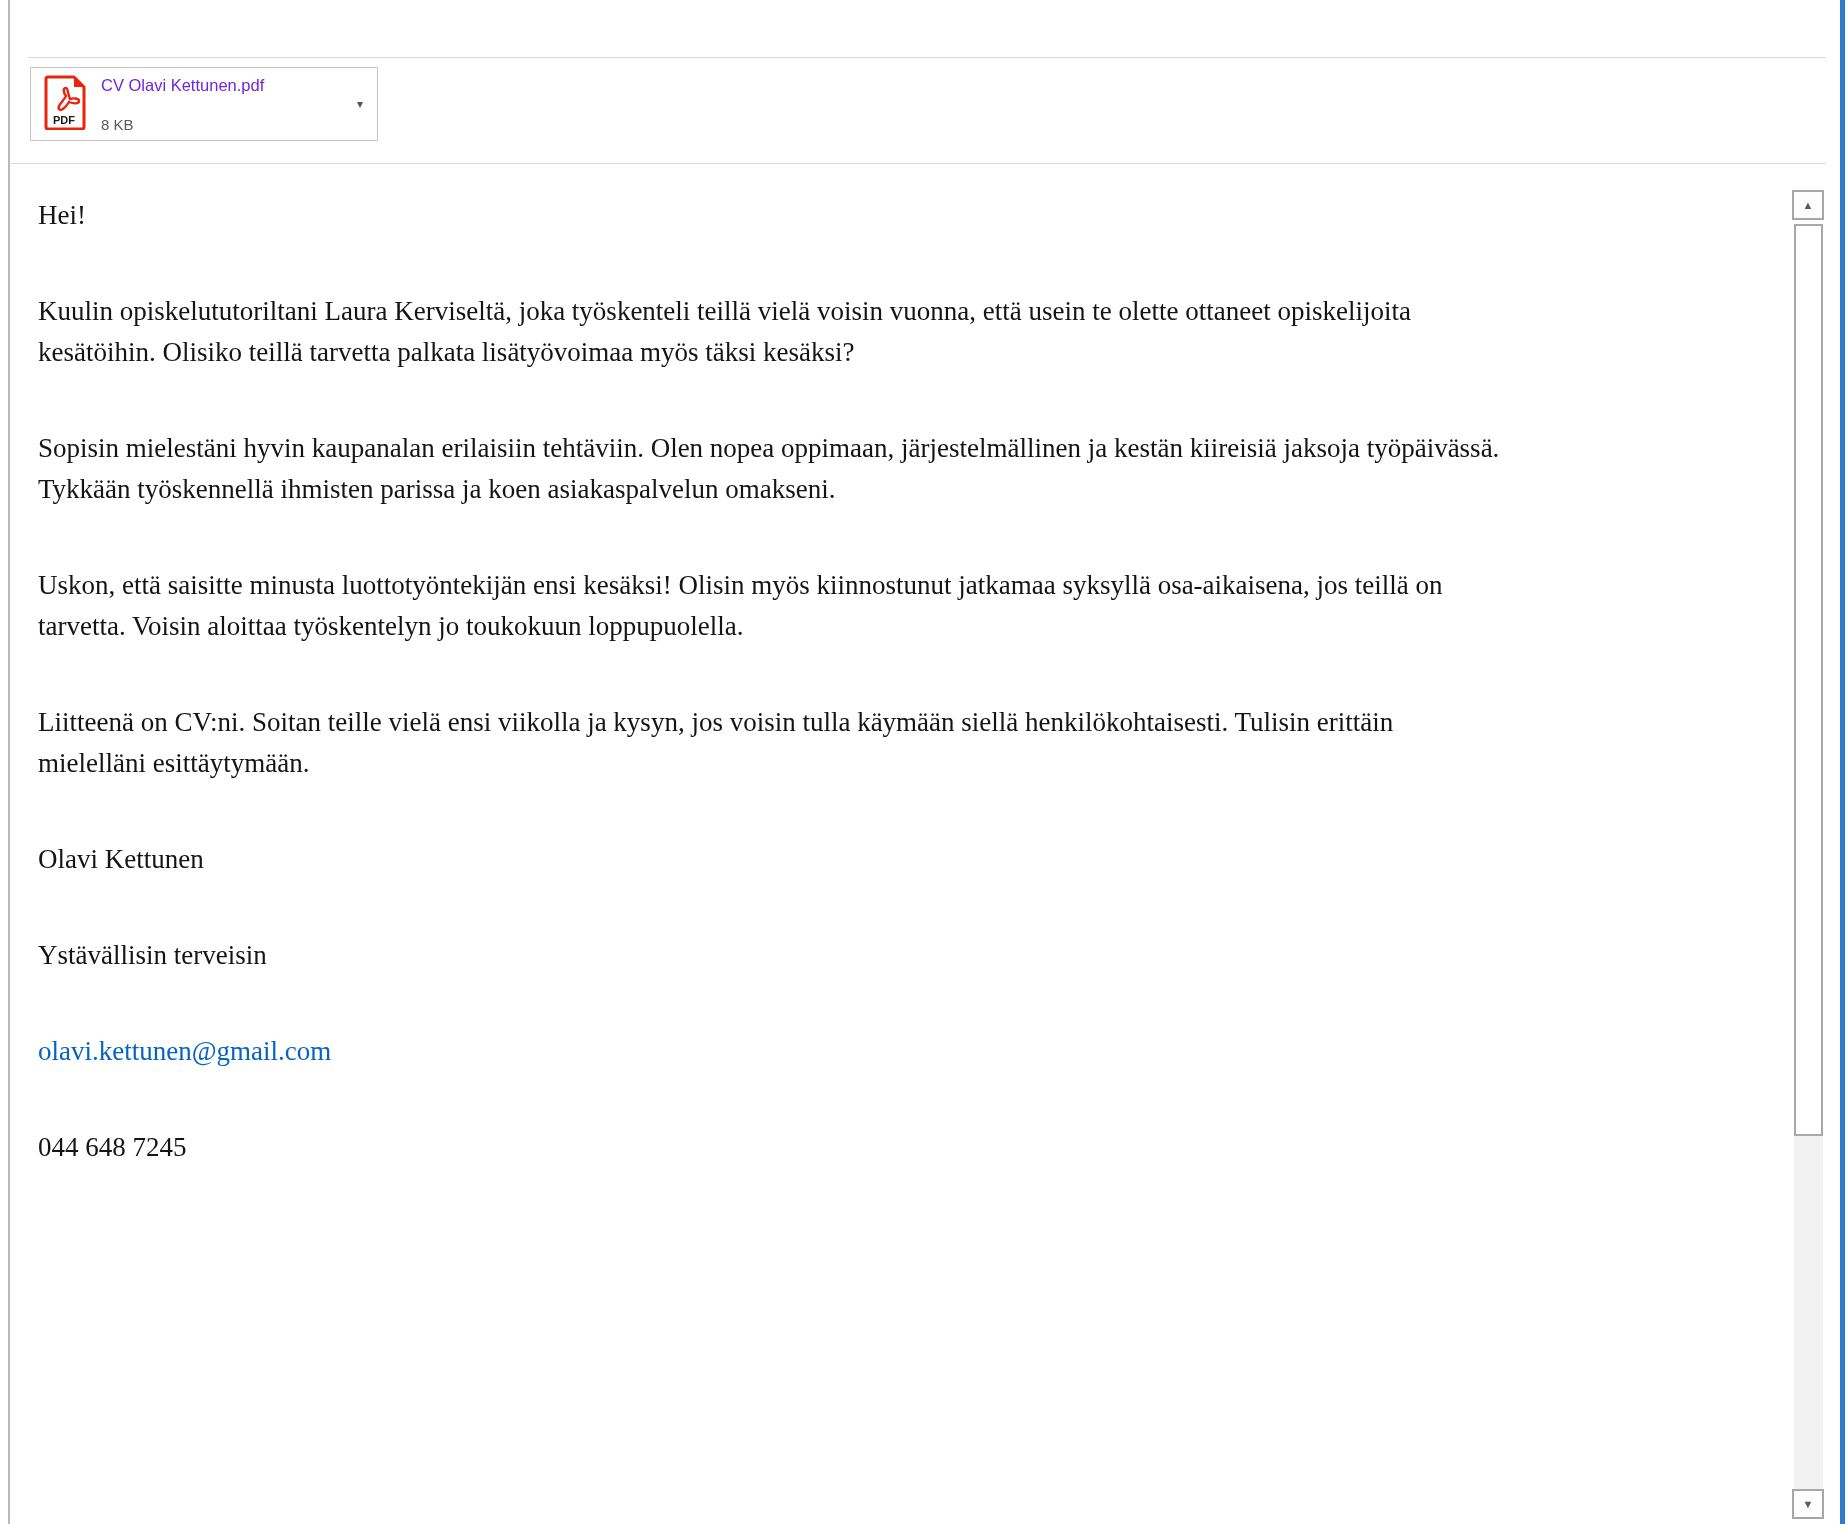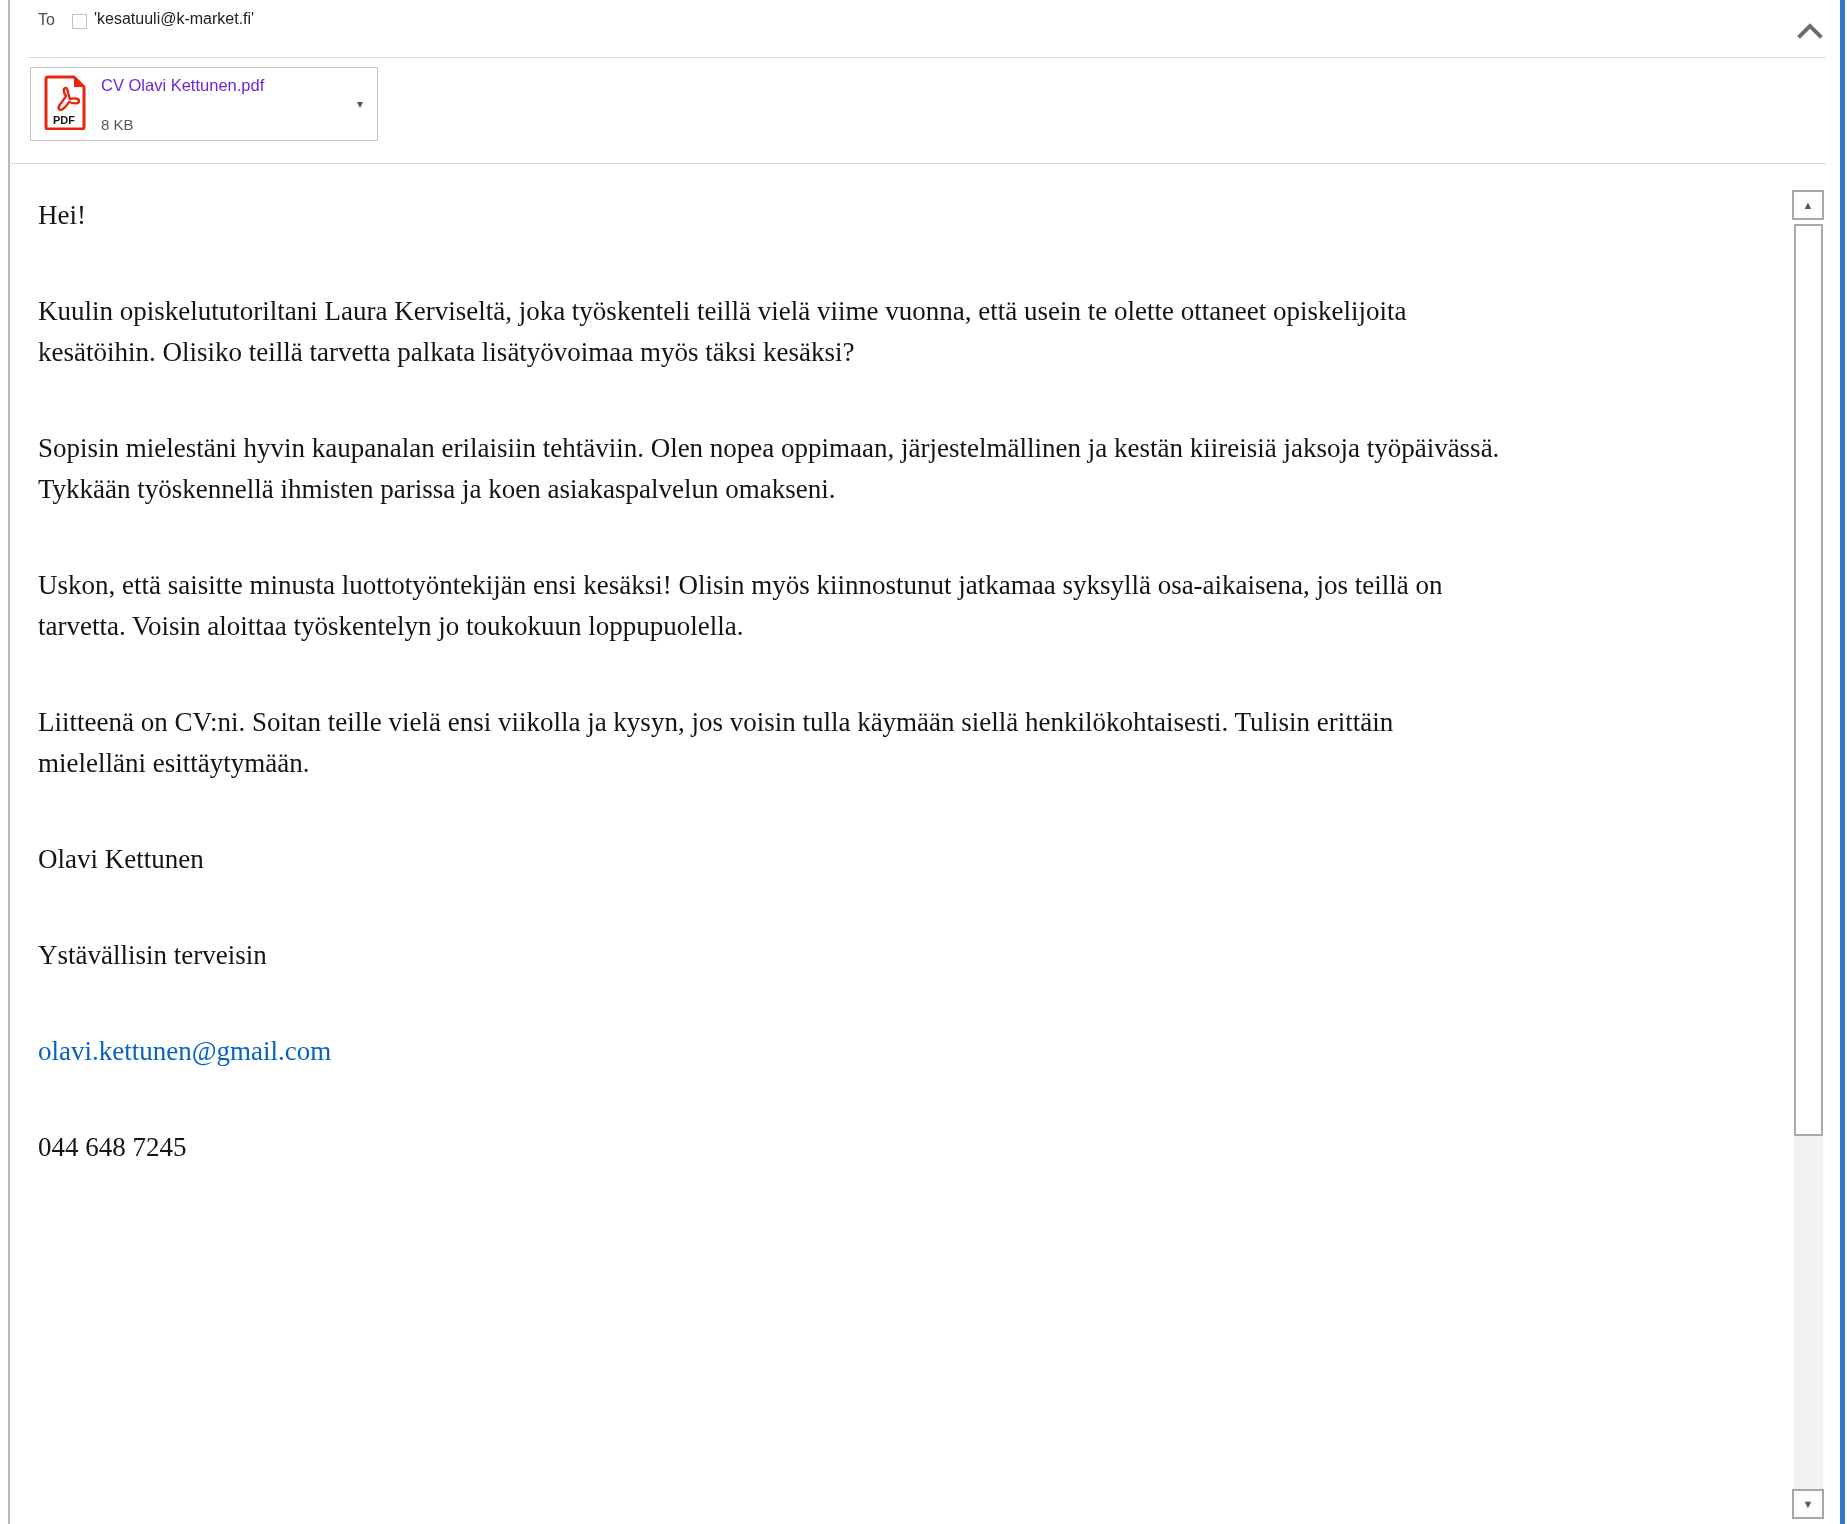--- a/index.html
+++ b/index.html
@@ -95,30 +95,20 @@
     background: #ffffff; border: 2px solid #a9a9a9; cursor: grab;
   }
 </style>
 </head>
 <body>
 
 <div class="page">
 
   <div class="left-edge"></div>
 
-  <div class="to-row">
-    <span class="to-label">To</span>
-    <span class="recipient-checkbox"></span>
-    <span class="recipient">'kesatuuli@k-market.fi'</span>
-    <span class="collapse-chevron">
-      <svg width="32" height="26" viewBox="0 0 32 26">
-        <polyline points="6,17 16,7 26,17" fill="none" stroke="#6e6e6e" stroke-width="4" stroke-linecap="square"></polyline>
-      </svg>
-    </span>
-  </div>
 
   <div class="sep-1"></div>
 
   <div class="attachment-card">
     <span class="pdf-icon">
       <svg width="46" height="56" viewBox="0 0 46 56">
         <path d="M5 3 h26 l10 10 v40 a2 2 0 0 1 -2 2 h-34 a2 2 0 0 1 -2 -2 v-48 a2 2 0 0 1 2 -2 z" fill="#ffffff" stroke="#E8240C" stroke-width="3" stroke-linejoin="round"></path>
         <path d="M31 3 l10 10 h-10 z" fill="#E8240C"></path>
         <path d="M23 14 c-3 0 -3 4 0 8 c-4 7 -9 10 -7 13 c2 3 7 -2 10 -7 c5 2 10 2 10 -1 c0 -3 -6 -3 -9 -2 c-2 -4 -2 -11 -4 -11 z" fill="none" stroke="#E8240C" stroke-width="2.4" stroke-linecap="round"></path>
         <text x="10" y="50" font-family="Liberation Sans, sans-serif" font-size="11" font-weight="bold" fill="#1a1a1a">PDF</text>
@@ -129,21 +119,21 @@
       <div class="attachment-size">8 KB</div>
     </span>
     <span class="attachment-caret">▾</span>
   </div>
 
   <div class="sep-2"></div>
 
   <div class="email-body">
     <div>
         <p>Hei!</p>
-        <p>Kuulin opiskelututoriltani Laura Kerviseltä, joka työskenteli teillä vielä viime vuonna, että usein te olette ottaneet opiskelijoita kesätöihin. Olisiko teillä tarvetta palkata lisätyövoimaa myös täksi kesäksi?</p>
+        <p>Kuulin opiskelututoriltani Laura Kerviseltä, joka työskenteli teillä vielä voisin vuonna, että usein te olette ottaneet opiskelijoita kesätöihin. Olisiko teillä tarvetta palkata lisätyövoimaa myös täksi kesäksi?</p>
         <p>Sopisin mielestäni hyvin kaupanalan erilaisiin tehtäviin. Olen nopea oppimaan, järjestelmällinen ja kestän kiireisiä jaksoja työpäivässä. Tykkään työskennellä ihmisten parissa ja koen asiakaspalvelun omakseni.</p>
         <p>Uskon, että saisitte minusta luottotyöntekijän ensi kesäksi! Olisin myös kiinnostunut jatkamaa syksyllä osa-aikaisena, jos teillä on tarvetta. Voisin aloittaa työskentelyn jo toukokuun loppupuolella.</p>
         <p>Liitteenä on CV:ni. Soitan teille vielä ensi viikolla ja kysyn, jos voisin tulla käymään siellä henkilökohtaisesti. Tulisin erittäin mielelläni esittäytymään.</p>
         <p>Olavi Kettunen</p>
         <p>Ystävällisin terveisin</p>
       </div>
     <p class="email-link-row"><a class="email-link" style="color: rgb(5, 99, 193);">olavi.kettunen@gmail.com</a></p>
     <p class="phone-row">044 648 7245</p>
   </div>
 

